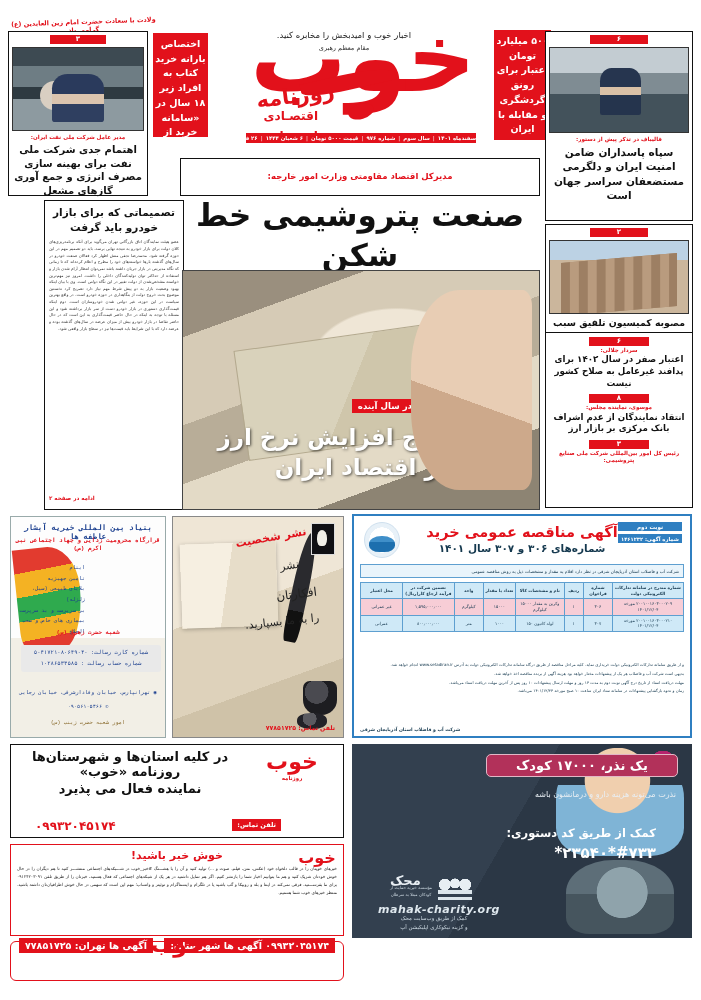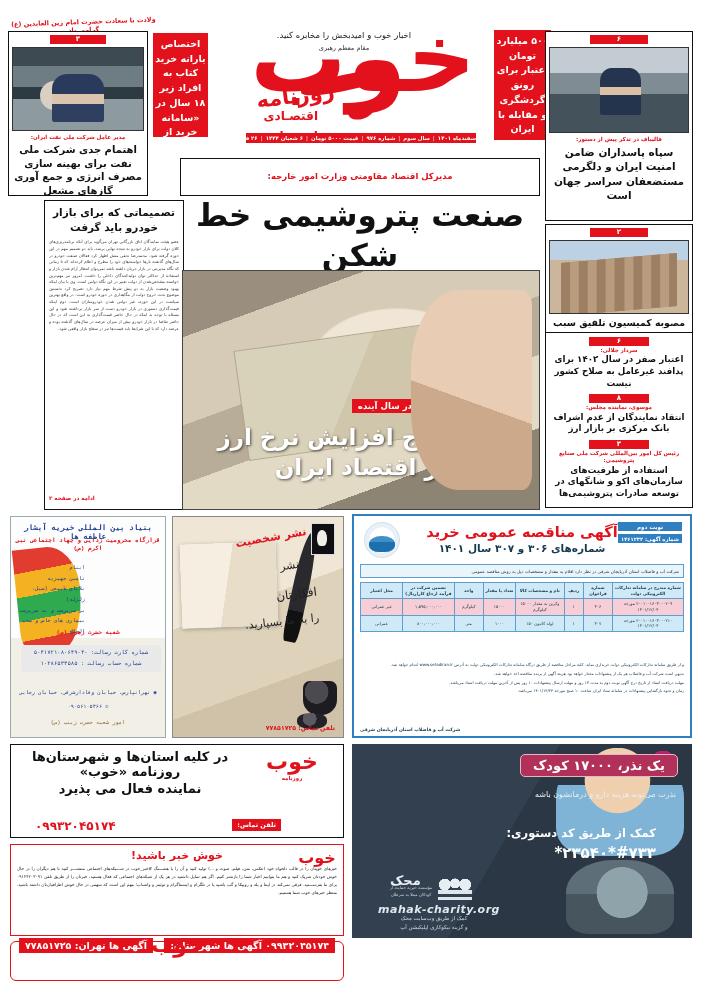--- a/index.html
+++ b/index.html
@@ -186,21 +186,21 @@
     background:radial-gradient(circle at 50% 50%,#e0398a 0 34%,#b6236d 35% 62%,rgba(0,0,0,0) 63%);
     border-radius:50%;
   }
   .mahak-kid2{
     position:absolute;right:18px;bottom:4px;width:108px;height:74px;
     background:radial-gradient(circle at 52% 44%,#8fa3ab 0 36%,rgba(0,0,0,0) 37%),
                linear-gradient(180deg,#5d6e78 0 46%,#46555e 46% 100%);
     border-radius:44% 44% 22% 22%;
   }
   .nazr-pill{
-    position:absolute;right:14px;top:10px;padding:3px 12px;
+    position:absolute;right:14px;top:10px;padding:3px 29px;
     border:1.4px solid #e2b7c6;border-radius:5px;background:#b2315a;
     color:#fff;font-size:13px;font-weight:bold;
   }
   .mahak-logo-mark{
     position:absolute;left:86px;bottom:30px;width:34px;height:30px;
     background:
       radial-gradient(circle at 20% 22%,#e7eef3 0 16%,rgba(0,0,0,0) 17%),
       radial-gradient(circle at 50% 18%,#e7eef3 0 16%,rgba(0,0,0,0) 17%),
       radial-gradient(circle at 80% 22%,#e7eef3 0 16%,rgba(0,0,0,0) 17%),
       linear-gradient(180deg,rgba(0,0,0,0) 0 40%,#dce6ec 40% 52%,rgba(0,0,0,0) 52% 64%,#dce6ec 64% 74%,rgba(0,0,0,0) 74%);
@@ -333,21 +333,20 @@
       <div class="hl" style="font-size:8.7px;">اعتبار صفر در سال ۱۴۰۲ برای پدافند غیرعامل به صلاح کشور نیست</div>
     </div>
     <div style="margin-bottom:5px;">
       <div class="pgnum" style="width:60px;margin:0 auto 1px;">۸</div>
       <div class="kicker">موسوی، نماینده مجلس:</div>
       <div class="hl" style="font-size:8.7px;">انتقاد نمایندگان از عدم اشراف بانک مرکزی بر بازار ارز</div>
     </div>
     <div>
       <div class="pgnum" style="width:60px;margin:0 auto 1px;">۳</div>
       <div class="kicker">رئیس کل امور بین‌المللی شرکت ملی صنایع پتروشیمی:</div>
-      <div class="hl" style="font-size:8.7px;">استفاده از ظرفیت‌های سازمان‌های اکو و شانگهای در توسعه صادرات پتروشیمی‌ها</div>
     </div>
   </div>
 
   <div class="ad-charity" style="left:10px;top:516px;width:156px;height:222px;font-family:Liberation Mono, monospace;">
     <div class="ribbon"></div>
     <div style="position:absolute;left:0;top:6px;width:100%;text-align:center;font-size:7.6px;font-weight:bold;color:#1b3f8f;">بنیاد بین المللی خیریه آبشار عاطفه ها</div>
     <div style="position:absolute;left:0;top:19px;width:100%;text-align:center;font-size:6px;font-weight:bold;color:#e2111b;">قرارگاه محرومیت زدایی و جهاد اجتماعی نبی اکرم (ص)</div>
     <ul style="position:absolute;right:70px;top:46px;margin:0;padding:0 10px 0 0;list-style:none;font-size:5.2px;line-height:2.05;color:#1b3f8f;">
       <li>ایتام</li>
       <li>تامین جهیزیه</li>

